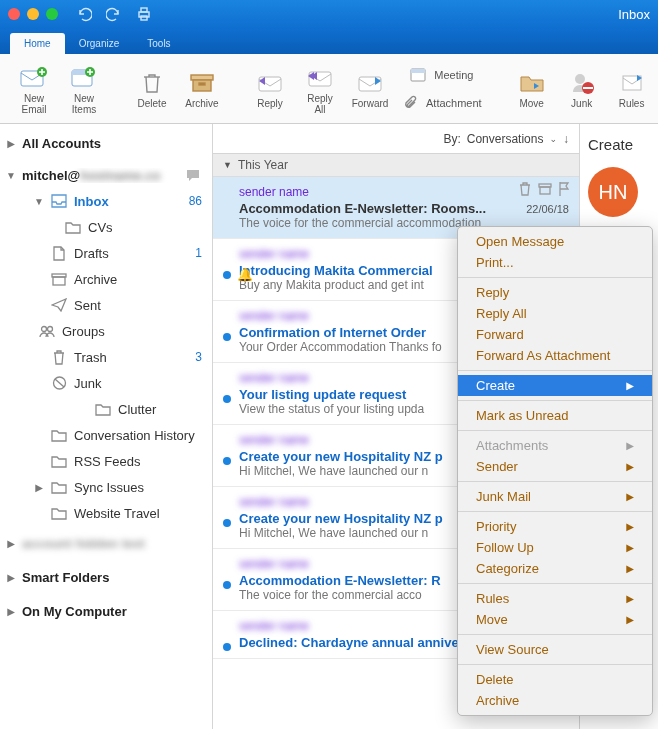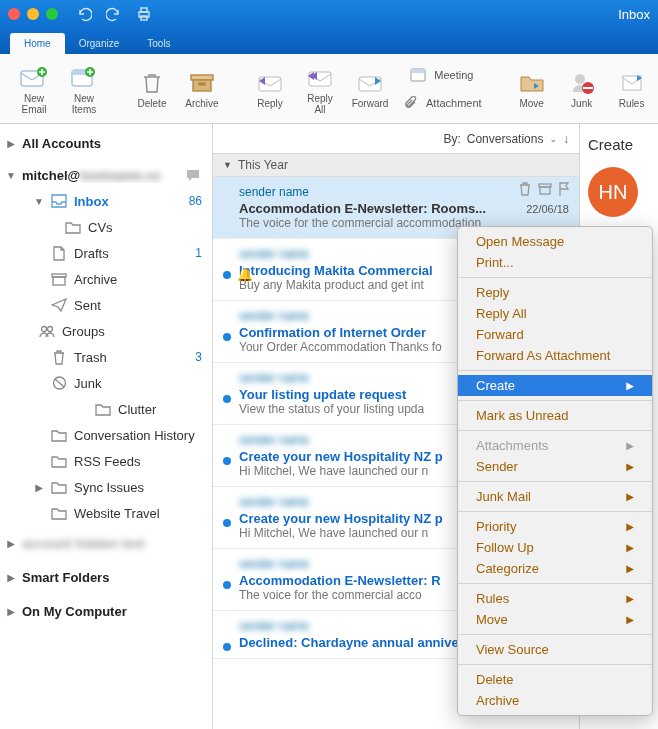--- a/index.html
+++ b/index.html
@@ -36,21 +36,21 @@
 .sb-blur { filter: blur(3px); color: #888; }
 .sb-row.blurred .lbl { filter: blur(3px); color: #999; }
 
 .center { flex: 1; display: flex; flex-direction: column; border-right: 1px solid #d5d5d5; min-width: 0; }
 .center-hdr { height: 30px; border-bottom: 1px solid #d5d5d5; display: flex; align-items: center; justify-content: flex-end; padding: 0 10px; gap: 6px; font-size: 12px; color: #444; }
 .grp-header { background: #ececec; padding: 4px 10px; font-size: 12px; color: #555; display: flex; align-items: center; gap: 6px; border-bottom: 1px solid #dcdcdc; }
 .msglist { overflow-y: auto; flex: 1; }
 .msg { padding: 8px 10px 8px 26px; border-bottom: 1px solid #eaeaea; position: relative; cursor: pointer; }
 .msg.selected { background: #d6e9f8; }
 .msg .unread-dot { position: absolute; left: 10px; top: 32px; width: 8px; height: 8px; background: #1a84e0; border-radius: 50%; }
-.msg .from { font-size: 12px; color: #0369a1; margin-bottom: 2px; filter: blur(3px); }
+.msg .from { font-size: 12px; color: #6d28d9; margin-bottom: 2px; filter: blur(3px); }
 .msg.selected .from { filter: none; }
 .msg .subj { font-size: 13px; color: #1169c9; font-weight: 600; white-space: nowrap; overflow: hidden; text-overflow: ellipsis; }
 .msg.selected .subj { color: #333; }
 .msg .prev { font-size: 12px; color: #767676; white-space: nowrap; overflow: hidden; text-overflow: ellipsis; }
 .msg .hover-icons { position: absolute; right: 8px; top: 4px; display: flex; gap: 4px; color: #888; }
 .msg .notice-icon { position: absolute; left: 24px; top: 28px; }
 
 .reading { width: 78px; padding: 12px 8px; }
 .reading-title { font-size: 15px; color: #333; margin-bottom: 14px; white-space: nowrap; }
 .avatar { width: 50px; height: 50px; border-radius: 50%; background: #e8632c; color: #fff; display: flex; align-items: center; justify-content: center; font-size: 20px; font-weight: 400; }

